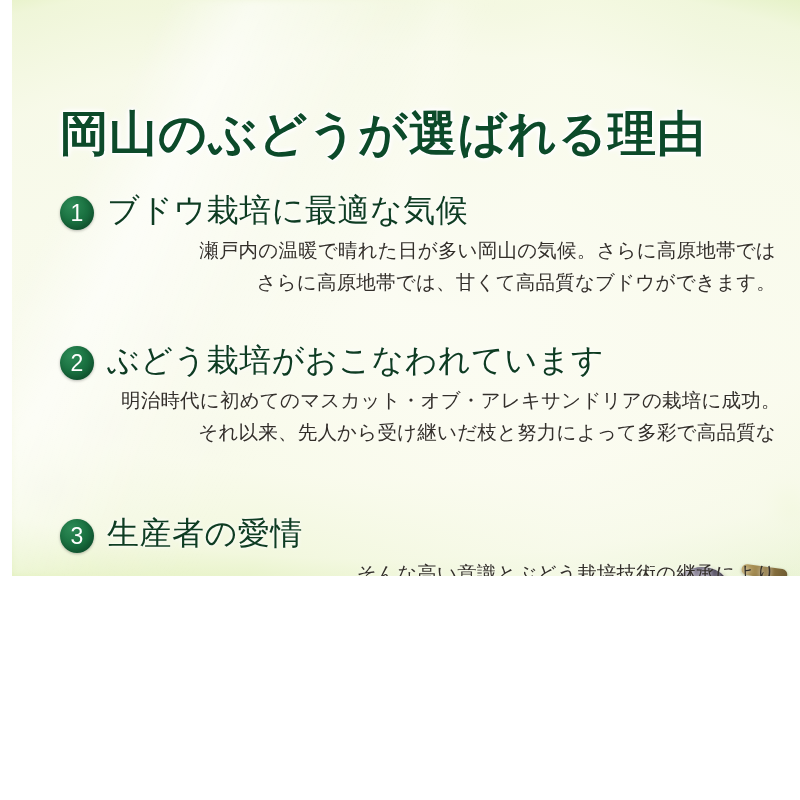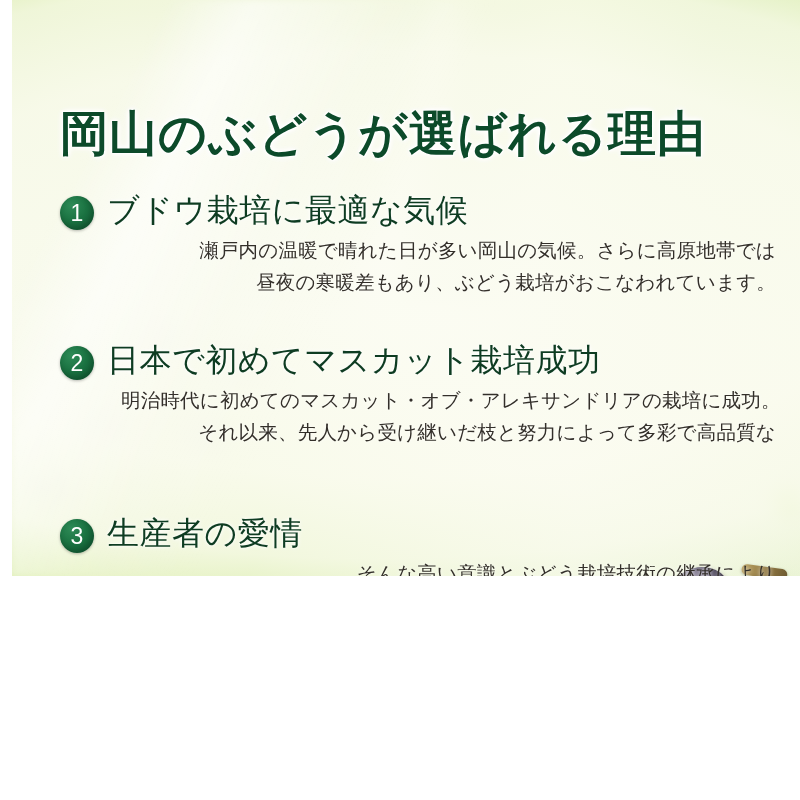--- a/index.html
+++ b/index.html
@@ -301,28 +301,28 @@
 
     <div class="poster-title">岡山のぶどうが選ばれる理由</div>
 
     <div class="reason reason-1">
       <div class="reason-head">
         <div class="badge">1</div>
         <div class="reason-title">ブドウ栽培に最適な気候</div>
       </div>
       <div class="reason-body">
         <div>瀬戸内の温暖で晴れた日が多い岡山の気候。さらに高原地帯では</div>
-        <div>昼夜の寒暖差もあり、ぶどう栽培がおこなわれています。</div>
+        <div>さらに高原地帯では、甘くて高品質なブドウができます。</div>
       </div>
     </div>
 
     <div class="reason reason-2">
       <div class="reason-head">
         <div class="badge">2</div>
-        <div class="reason-title">日本で初めてマスカット栽培成功</div>
+        <div class="reason-title">ぶどう栽培がおこなわれています</div>
       </div>
       <div class="reason-body">
         <div>明治時代に初めてのマスカット・オブ・アレキサンドリアの栽培に成功。</div>
         <div>それ以来、先人から受け継いだ枝と努力によって多彩で高品質な</div>
       </div>
     </div>
 
     <div class="reason reason-3">
       <div class="reason-head">
         <div class="badge">3</div>

